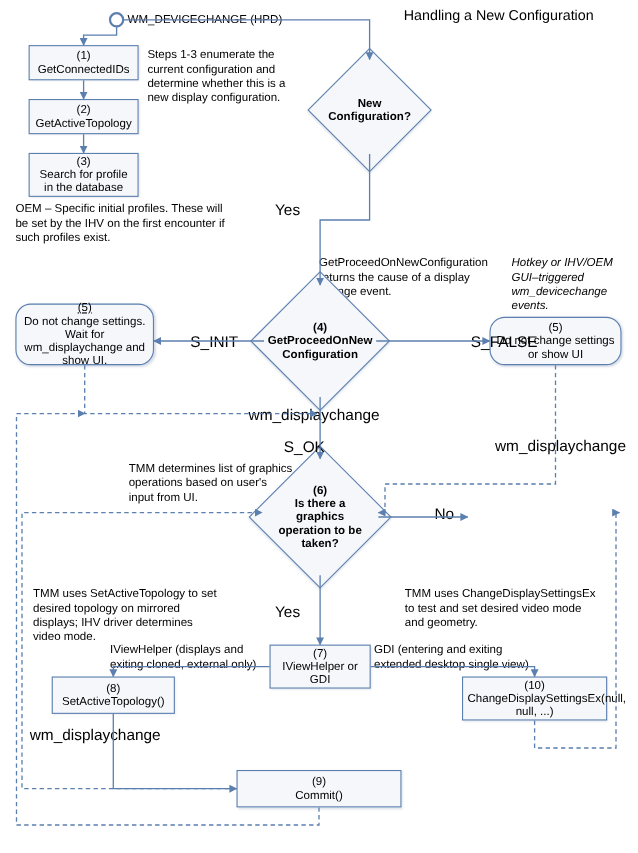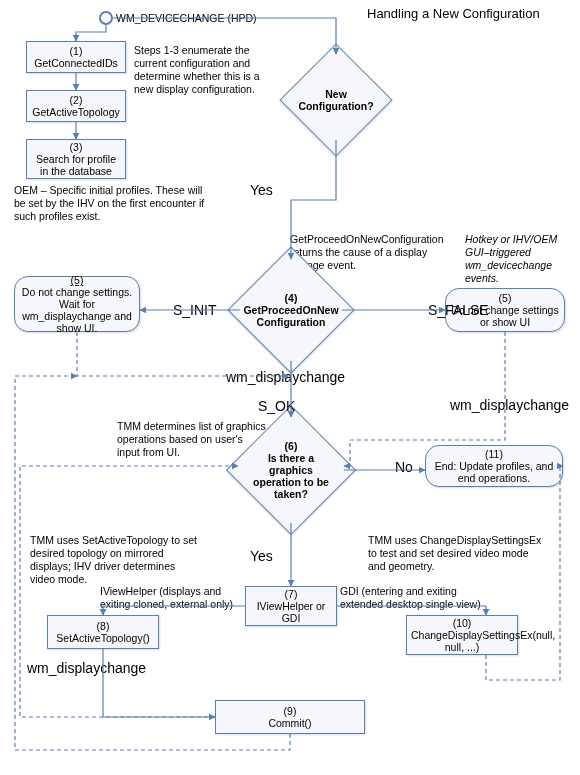--- a/index.html
+++ b/index.html
@@ -86,29 +86,25 @@
   <div class="node" style="left:47px;top:615px;width:112px;height:34px;">
     <span>(8)</span>
     <span>SetActiveTopology()</span>
   </div>
 
   <div class="node" style="left:215px;top:700px;width:150px;height:34px;">
     <span>(9)</span>
     <span>Commit()</span>
   </div>
 
-  <div class="node" style="left:406px;top:615px;width:112px;height:40px;">
+  <div class="node" style="left:420px;top:615px;width:132px;height:40px;">
     <span>(10)</span>
     <span>ChangeDisplaySettingsEx(null, null, ...)</span>
   </div>
 
-  <div class="node round" style="left:425px;top:445px;width:138px;height:42px;">
-    <span>(11)</span>
-    <span>End:  Update profiles, and end operations.</span>
-  </div>
 
   <div class="edge-label" style="left:250px;top:182px;">Yes</div>
   <div class="edge-label" style="left:173px;top:302px;">S_INIT</div>
   <div class="edge-label" style="left:380px;top:302px;margin-left:48px;">S_FALSE</div>
   <div class="edge-label" style="left:258px;top:398px;">S_OK</div>
   <div class="edge-label" style="left:226px;top:369px;">wm_displaychange</div>
   <div class="edge-label" style="left:450px;top:397px;">wm_displaychange</div>
   <div class="edge-label" style="left:27px;top:660px;">wm_displaychange</div>
   <div class="edge-label" style="left:395px;top:459px;">No</div>
   <div class="edge-label" style="left:250px;top:548px;">Yes</div>

